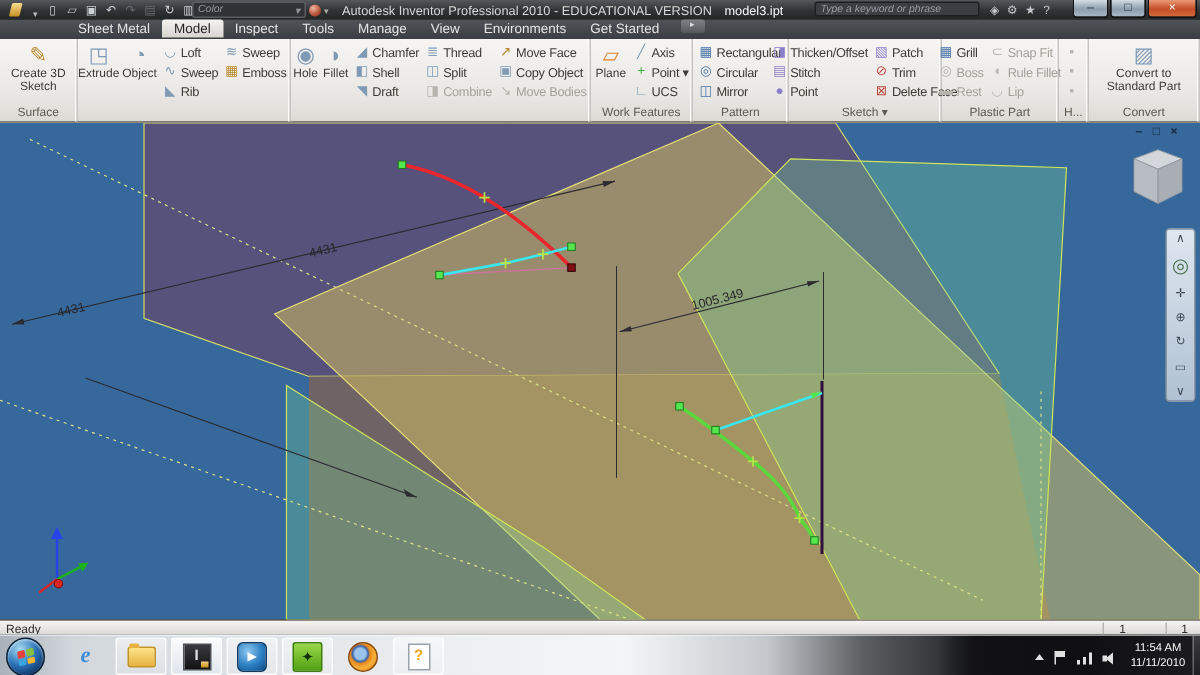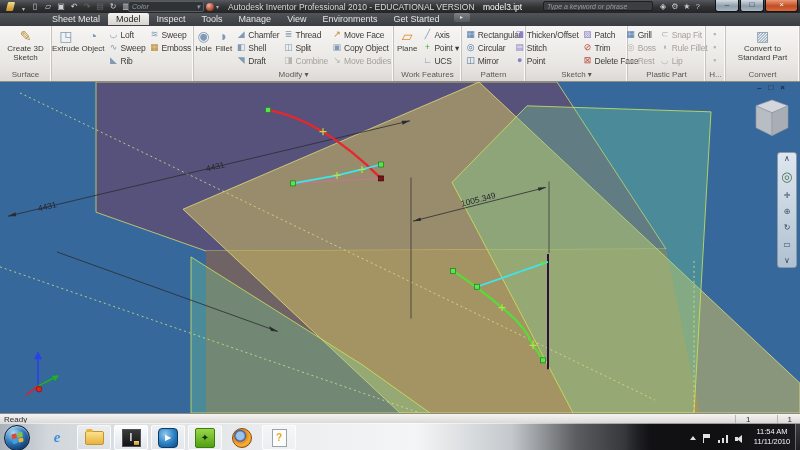--- a/index.html
+++ b/index.html
@@ -283,21 +283,20 @@
             <div class="smallbtn">
               <span class="sicon" style="color: rgb(127, 154, 181);">▣</span>
               <span class="slabel">Copy Object</span>
             </div>
             <div class="smallbtn disabled">
               <span class="sicon">↘</span>
               <span class="slabel">Move Bodies</span>
             </div>
           </div>
         </div>
-        <div class="panel-label">Modify ▾</div>
       </div>
       <div class="panel" style="width: 68px;">
         <div class="panel-content">
           <div class="bigbtn" style="width: 28px;">
             <span class="bicon" style="color: rgb(224, 134, 46);">▱</span>
             <span class="blabel">Plane</span>
           </div>
           <div class="col">
             <div class="smallbtn">
               <span class="sicon" style="color: rgb(127, 154, 181);">╱</span>

